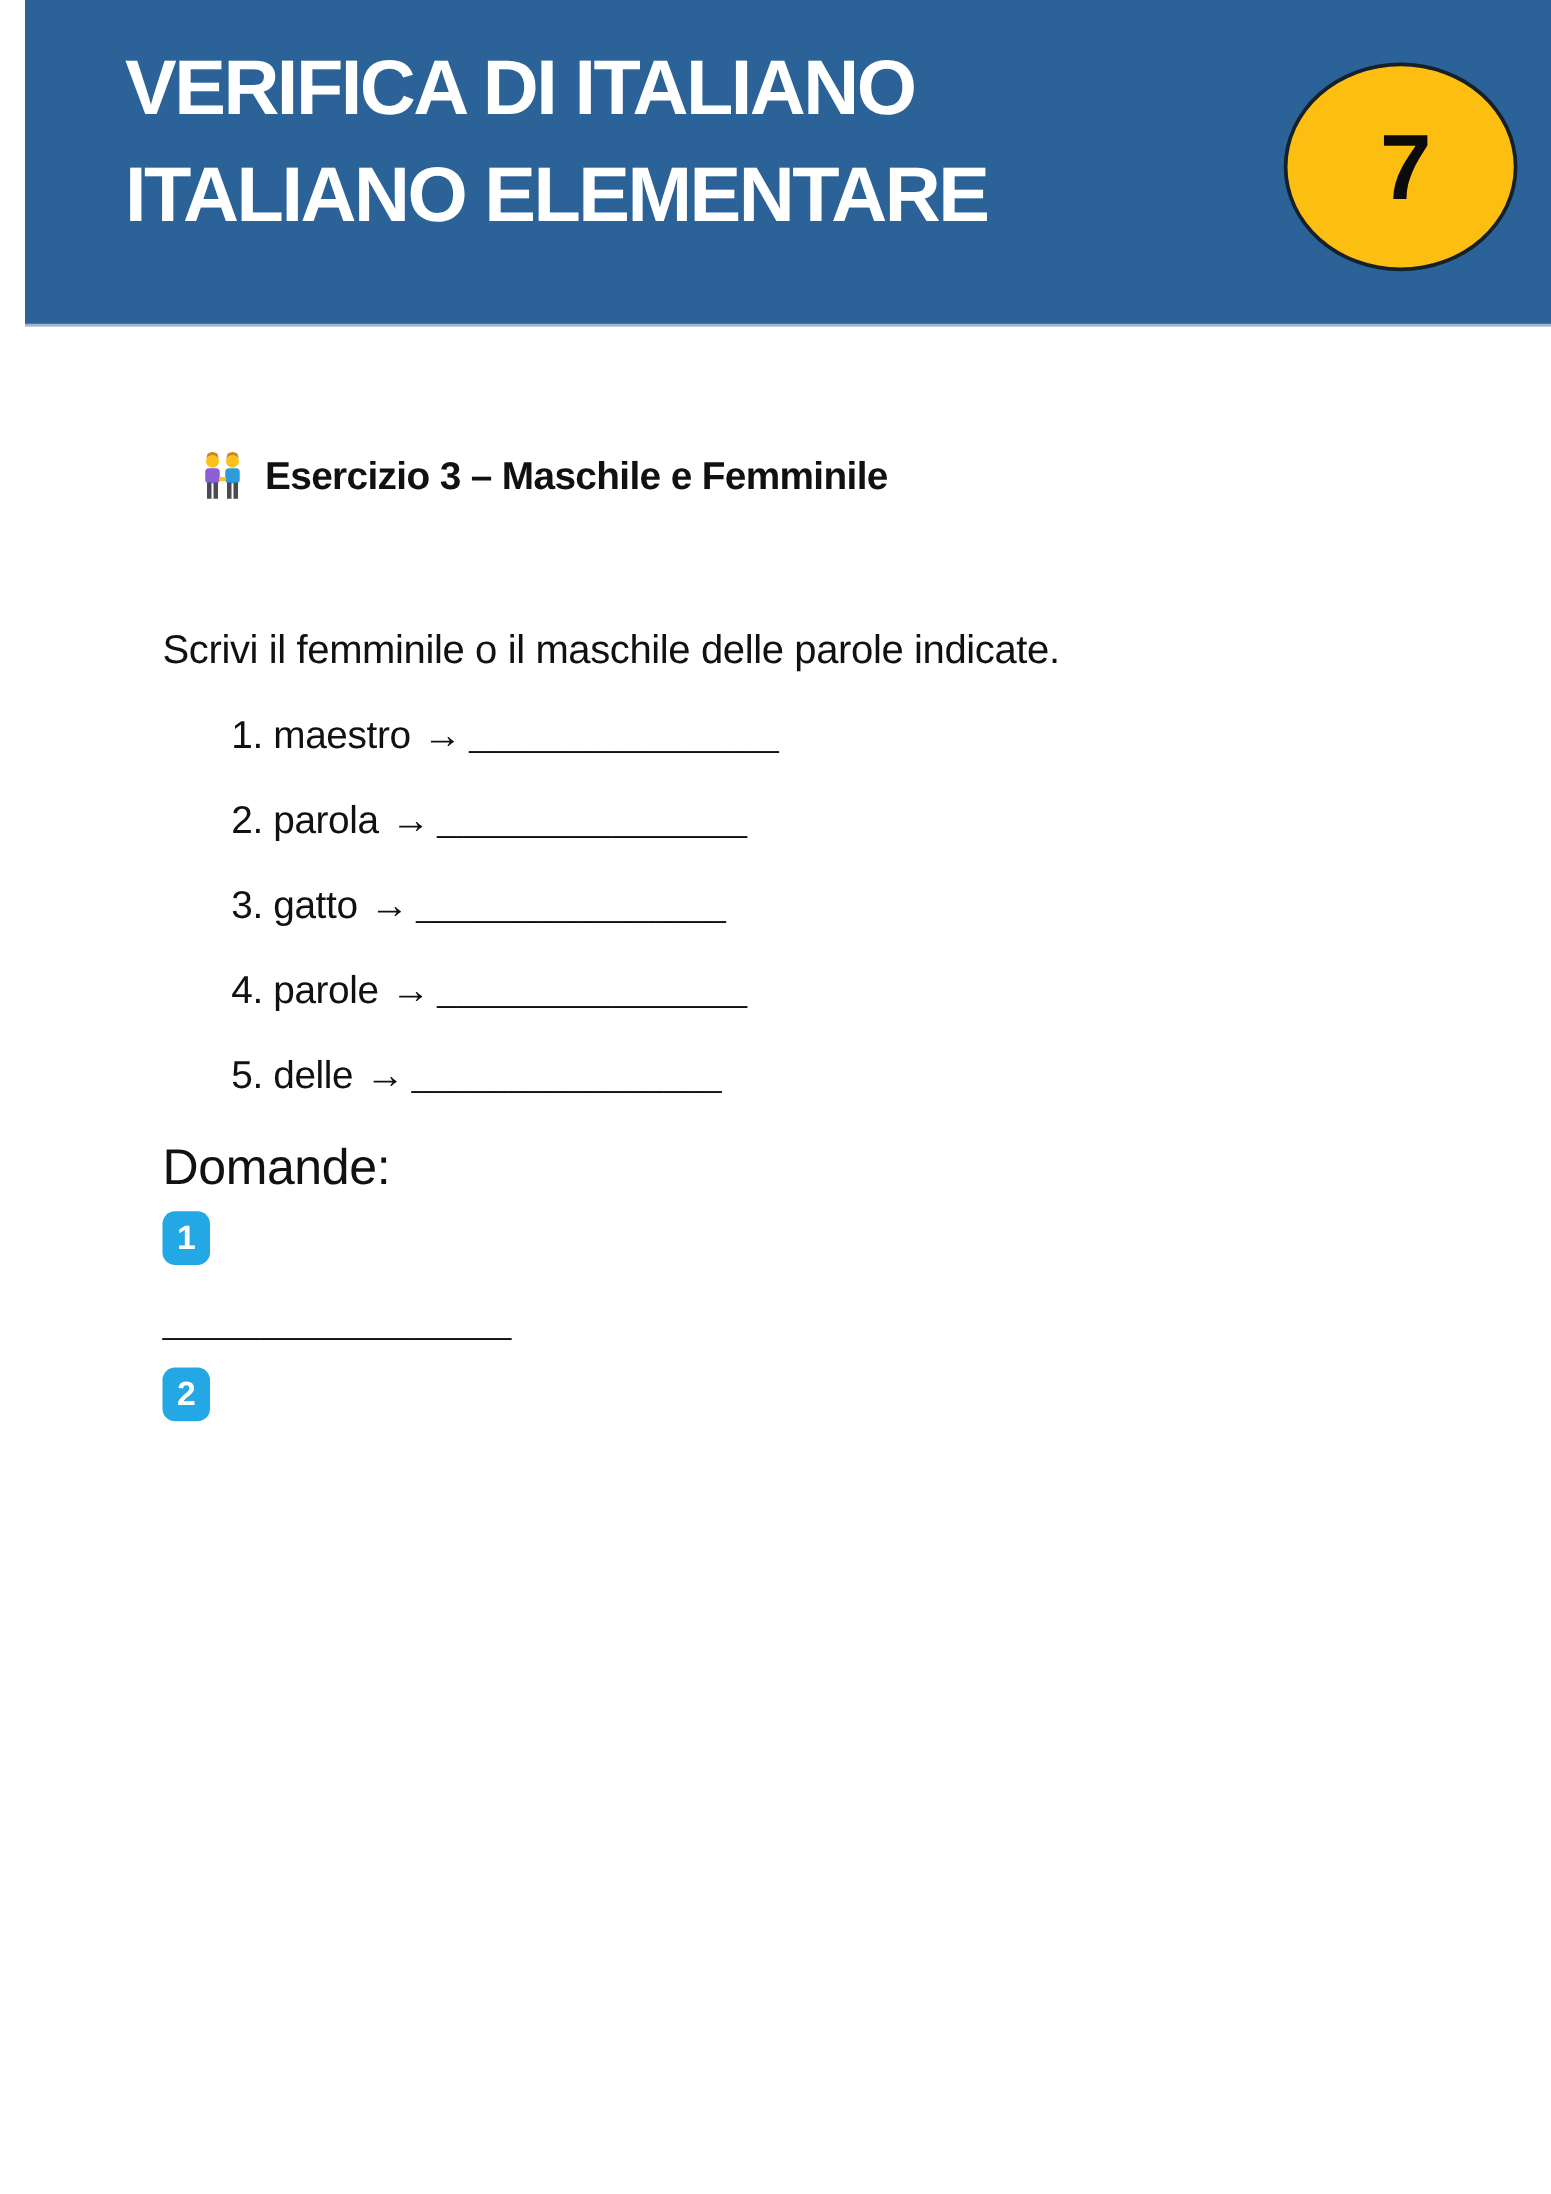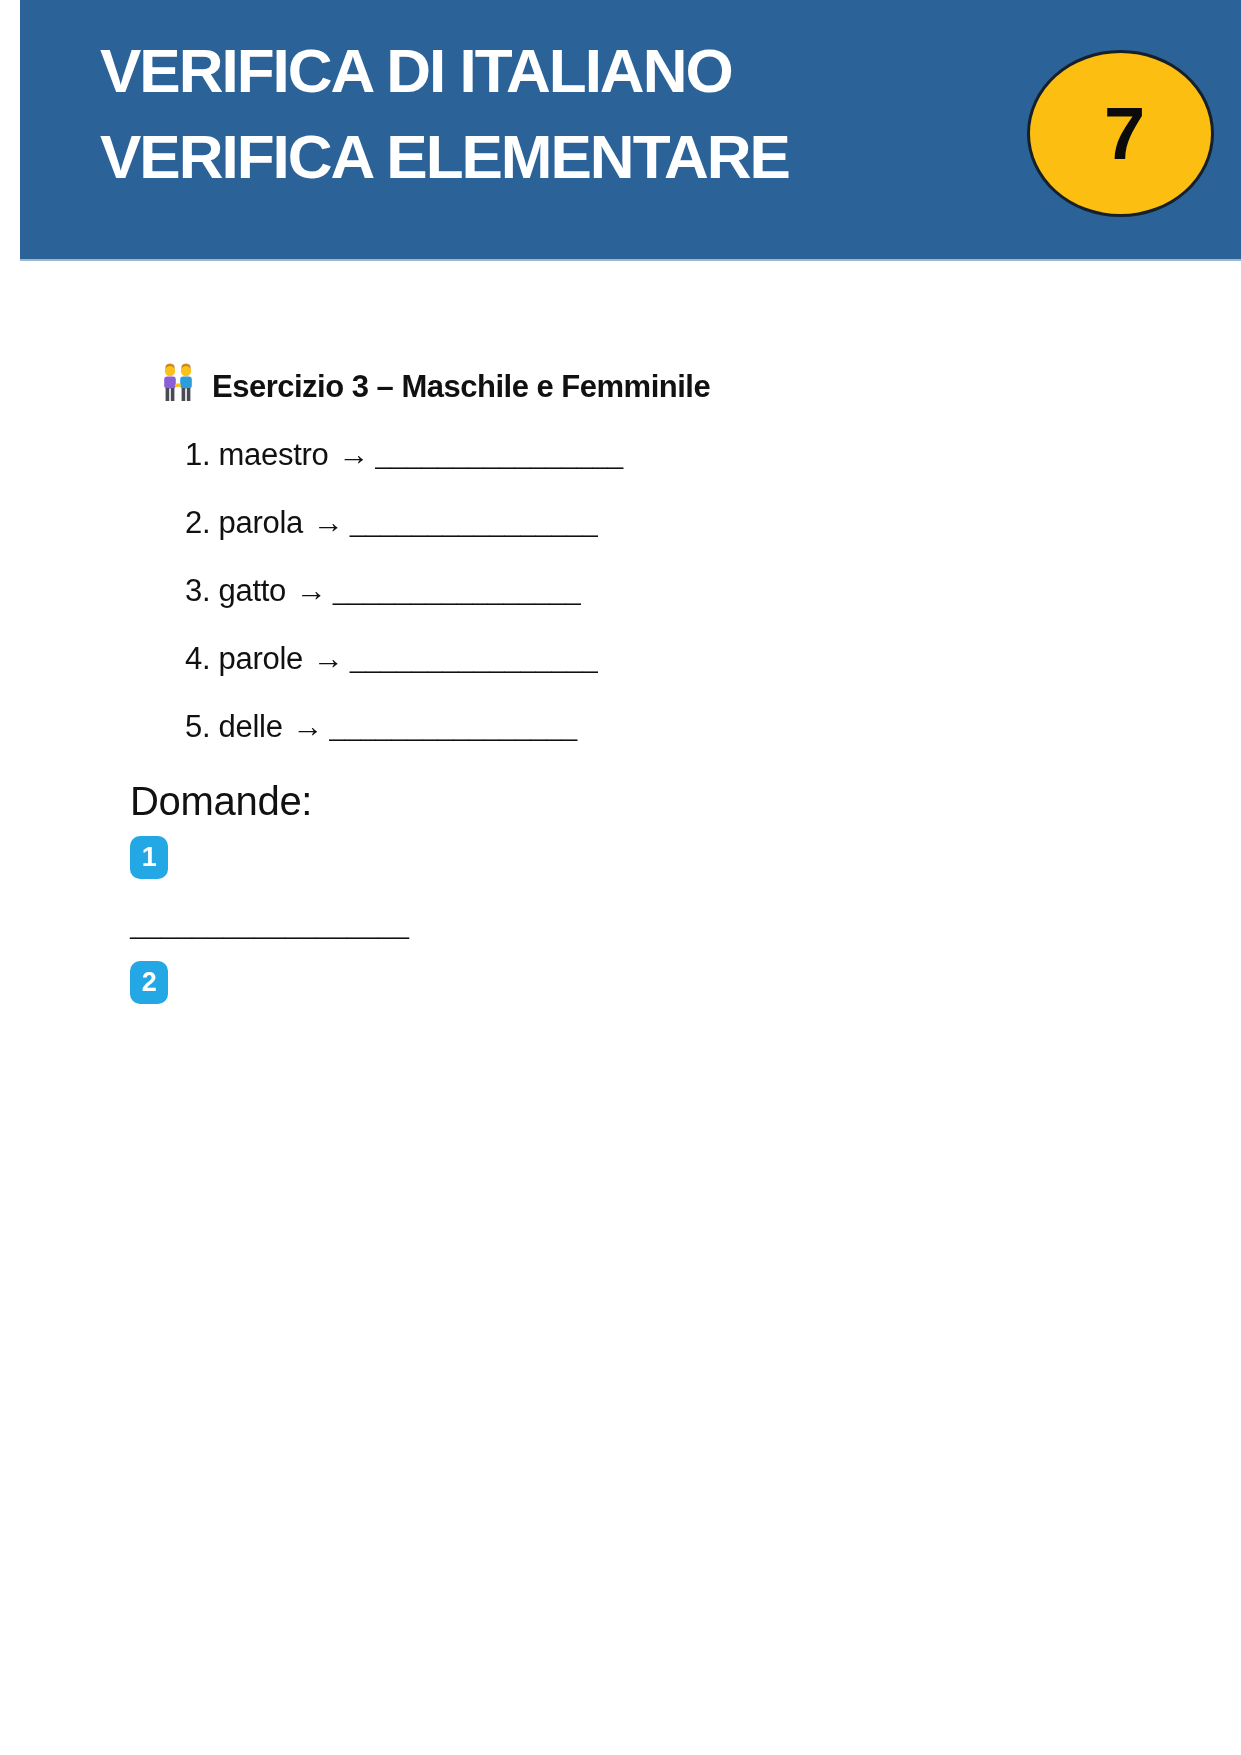--- a/index.html
+++ b/index.html
@@ -55,21 +55,21 @@
   .content{
     position:absolute;top:261px;left:0;
     width:100%;
     padding:0 70px 0 130px;
     font-size:31px;
     letter-spacing:-0.3px;
   }
   .ex-heading{
     margin-top:96px;
     margin-left:28px;
-    display:flex;align-items:flex-end;gap:14px;
+    display:flex;align-items:center;gap:14px;
     height:48px;
   }
   .ex-heading h2{
     font-size:31px;
     font-weight:bold;
     letter-spacing:-0.5px;
   }
   .emoji{display:inline-flex;width:40px;height:44px;}
   .instruction{
     margin-top:96px;
@@ -114,21 +114,21 @@
   }
 </style>
 </head>
 <body>
 
 <div class="page">
 
   <header class="band">
     <div class="titles">
       <div>VERIFICA DI ITALIANO</div>
-      <div>VERIFICA ELEMENTARE</div>
+      <div>ITALIANO ELEMENTARE</div>
     </div>
     <div class="page-circle">
       <span>7</span>
     </div>
   </header>
 
   <main class="content">
 
     <div class="ex-heading">
       <span class="emoji">
@@ -145,20 +145,21 @@
           <rect x="22.2" y="15.5" width="11.6" height="12" rx="3" fill="#2d9cdb"></rect>
           <rect x="23.6" y="27" width="3.6" height="13" fill="#4a4a55"></rect>
           <rect x="28.8" y="27" width="3.6" height="13" fill="#4a4a55"></rect>
 
           <rect x="17" y="22.5" width="6" height="3.4" rx="1.7" fill="#fcc21b"></rect>
         </svg>
       </span>
       <h2>Esercizio 3 – Maschile e Femminile</h2>
     </div>
 
+    <p class="instruction">Scrivi il femminile o il maschile delle parole indicate.</p>
 
     <ol class="word-list">
       <li class="word-row"><span>1.</span><span> </span><span>maestro</span><span class="arrow">→</span><span class="blank">________________</span></li>
       <li class="word-row"><span>2.</span><span> </span><span>parola</span><span class="arrow">→</span><span class="blank">________________</span></li>
       <li class="word-row"><span>3.</span><span> </span><span>gatto</span><span class="arrow">→</span><span class="blank">________________</span></li>
       <li class="word-row"><span>4.</span><span> </span><span>parole</span><span class="arrow">→</span><span class="blank">________________</span></li>
       <li class="word-row"><span>5.</span><span> </span><span>delle</span><span class="arrow">→</span><span class="blank">________________</span></li>
     </ol>
 
     <p class="domande">Domande:</p>

